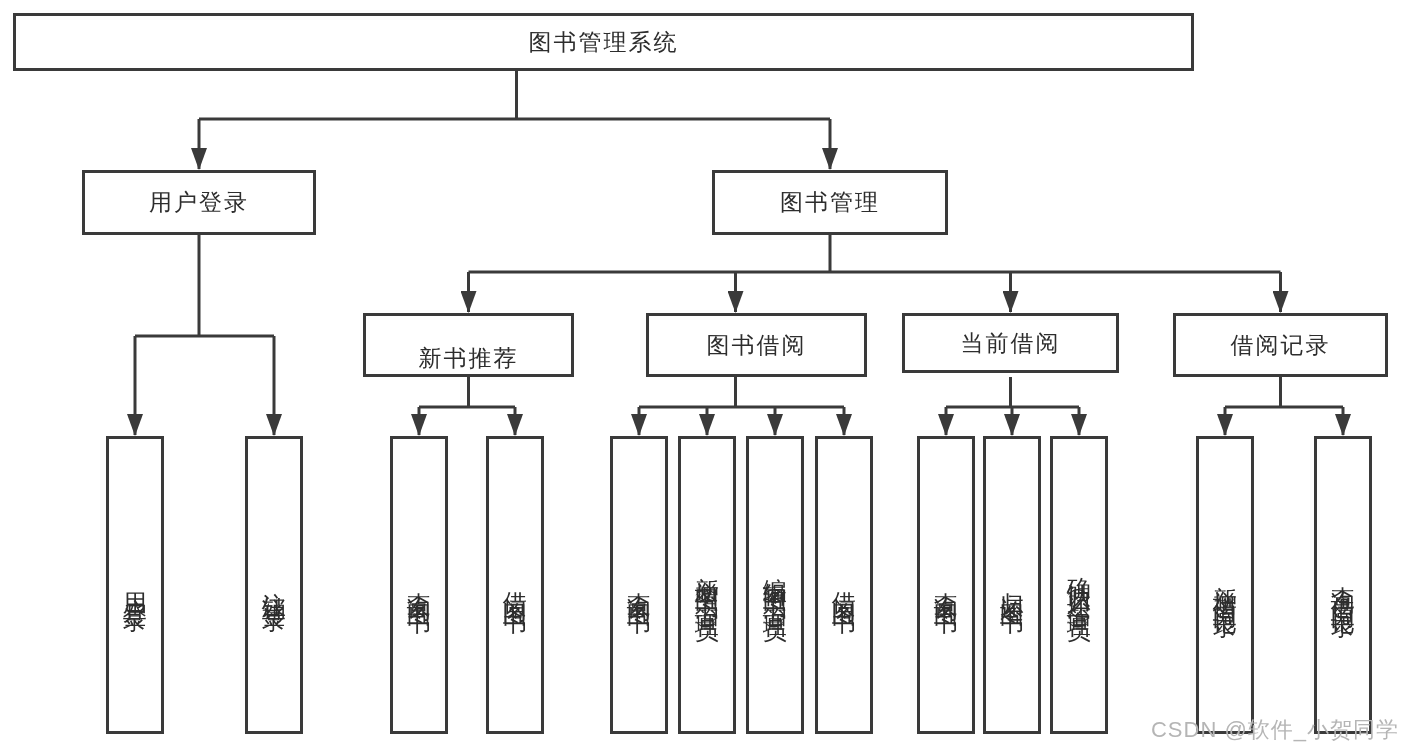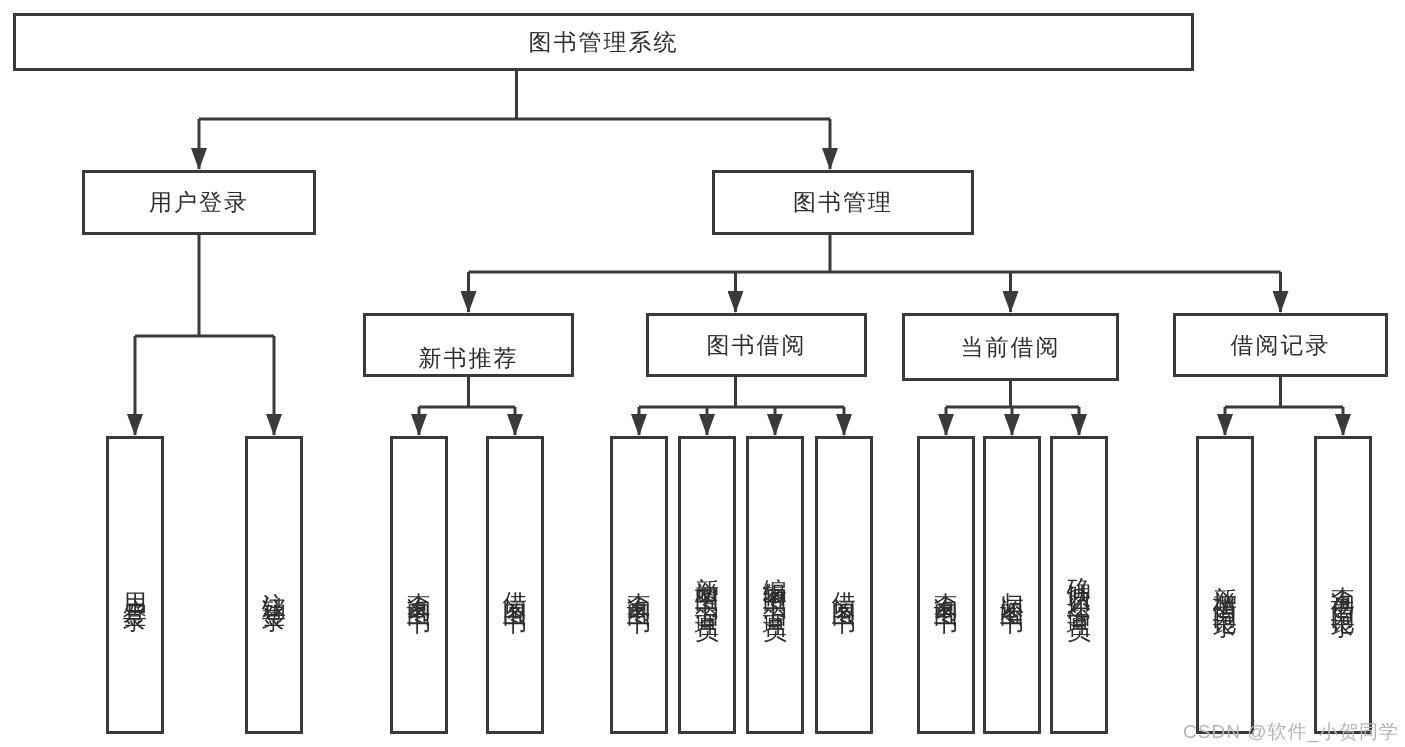--- a/index.html
+++ b/index.html
@@ -35,21 +35,21 @@
     font-size: 24px;
     letter-spacing: 6px;
     line-height: 1.15;
     white-space: nowrap;
   }
 
   .watermark {
     position: absolute;
     right: 6px;
     bottom: 2px;
-    font-size: 19px;
+    font-size: 22px;
     letter-spacing: 1px;
     color: #b5b5b5;
     z-index: 10;
     white-space: nowrap;
   }
 </style>
 </head>
 <body>
 
 <div class="canvas">
@@ -109,31 +109,31 @@
     </g>
   </svg>
 
   <div class="box hbox" style="left:13px; top:13px; width:1181px; height:58px;">
     <span>图书管理系统</span>
   </div>
 
   <div class="box hbox" style="left:82px; top:170px; width:234px; height:65px;">
     <span>用户登录</span>
   </div>
-  <div class="box hbox" style="left:712px; top:170px; width:262px; height:65px;">
+  <div class="box hbox" style="left:712px; top:170px; width:236px; height:65px;">
     <span>图书管理</span>
   </div>
 
   <div class="box hbox" style="left:363px; top:313px; width:211px; height:64px;align-items:flex-end;">
     <span>新书推荐</span>
   </div>
   <div class="box hbox" style="left:646px; top:313px; width:221px; height:64px;">
     <span>图书借阅</span>
   </div>
-  <div class="box hbox" style="left:902px; top:313px; width:217px; height:68px;">
+  <div class="box hbox" style="left:902px; top:313px; width:217px; height:60px;">
     <span>当前借阅</span>
   </div>
   <div class="box hbox" style="left:1173px; top:313px; width:215px; height:64px;">
     <span>借阅记录</span>
   </div>
 
   <div class="box vbox" style="left:106px; top:436px; width:58px; height:298px;">
     <span>用户登录</span>
   </div>
   <div class="box vbox" style="left:245px; top:436px; width:58px; height:298px;">

